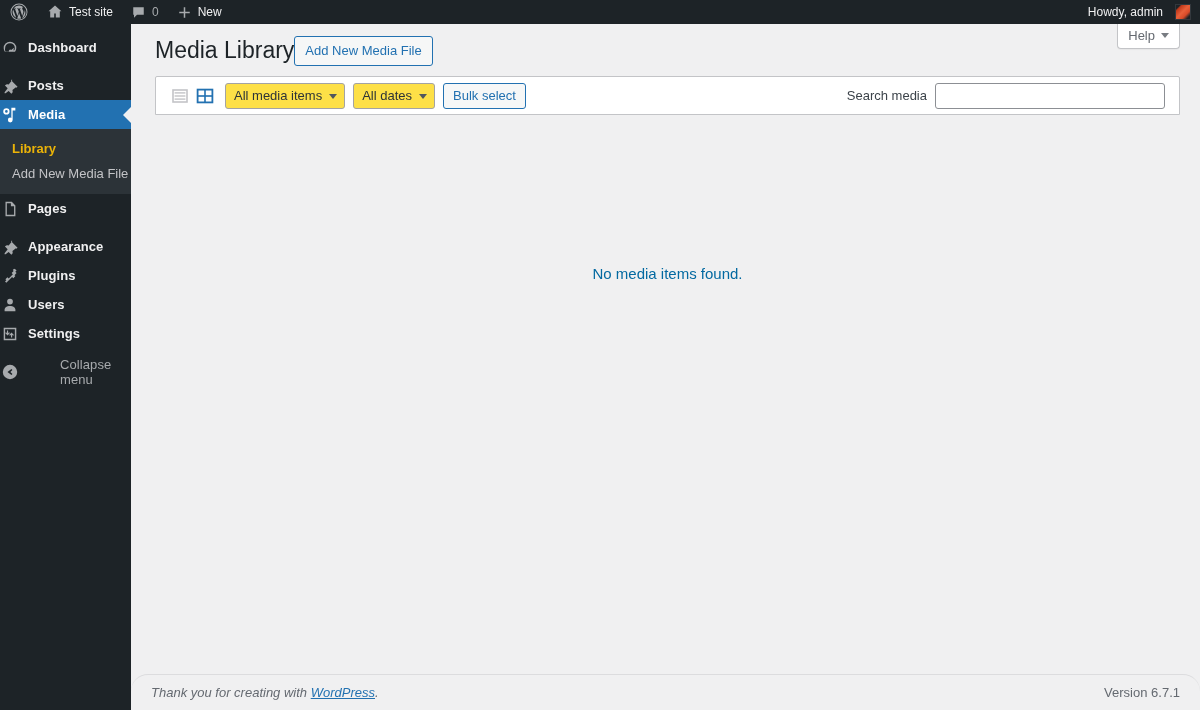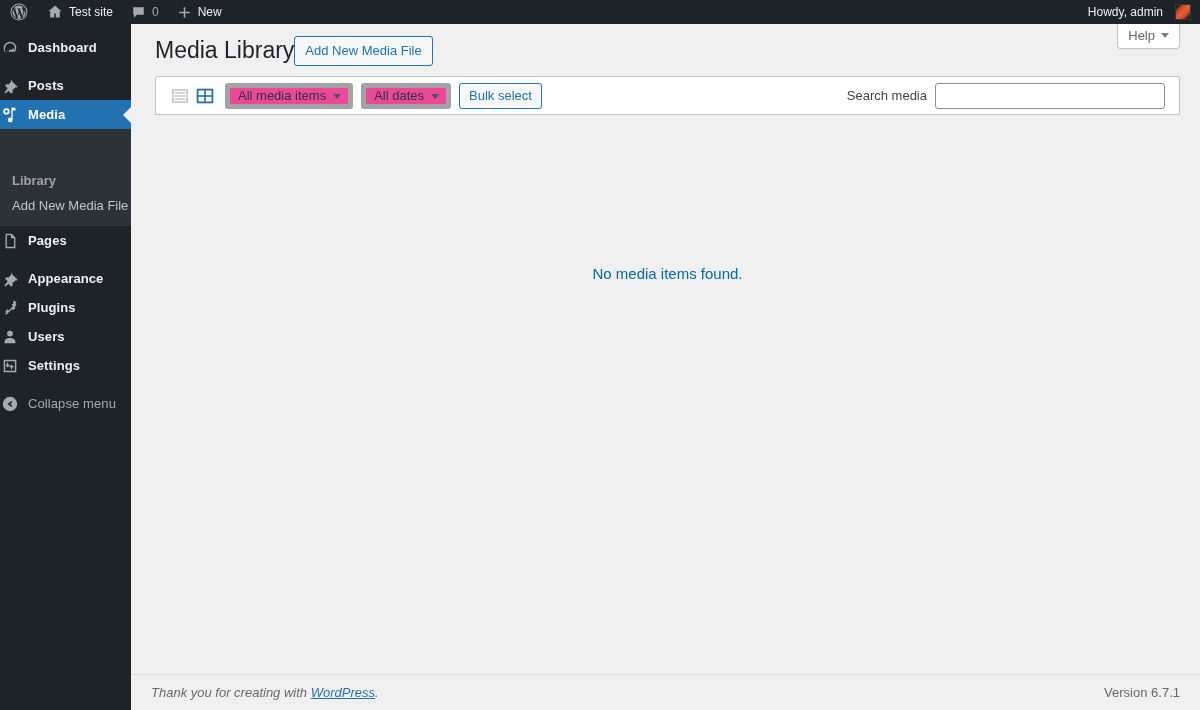--- a/index.html
+++ b/index.html
@@ -78,23 +78,23 @@
   }
   .menu-sep { height: 9px; }
   .submenu { background: #2c3338; padding: 7px 0 8px 0; }
   .submenu a {
     display: block;
     padding: 5px 0 5px 12px;
     font-size: 13px;
     color: #c3c4c7;
     text-decoration: none;
   }
-  .submenu a.current { color: #a3a3a3; font-weight: 600; margin-top: 32px; }
+  .submenu a.current { color: #eab308; font-weight: 600; }
   .collapse-item { color: #a7aaad; }
-  .collapse-item .mi-label { font-weight: normal; }
+  .collapse-item .mi-label { font-weight: normal; margin-left: 32px; }
   .collapse-item .mi-icon svg { fill: #a7aaad; }
 
   
   #wpcontent {
     position: absolute; top: 24px; left: 131px;
     width: 1069px; height: 686px;
     background: #f0f0f1;
   }
   #wpbody { padding: 0 20px 0 24px; position: relative; height: 100%; }
 
@@ -169,22 +169,22 @@
   .view-switch a {
     display: inline-flex; align-items: center; justify-content: center;
     width: 20px; height: 20px;
     cursor: pointer;
   }
   .view-switch svg { display: block; }
   .attachment-filters {
     height: 26px;
     font-size: 13px;
     color: #2c3338;
-    background: #ec4899;
-    border: 5px solid #a3a3a3;
+    background: #fde047;
+    border: 1px solid #a3a3a3;
     border-radius: 3px;
     padding: 0 22px 0 8px;
     margin-right: 8px;
     line-height: 24px;
     cursor: pointer;
     position: relative;
     display: inline-flex; align-items: center;
     white-space: nowrap;
     box-shadow: 0 0 0 transparent;
   }
@@ -240,20 +240,21 @@
 
   
   #wpfooter {
     position: absolute;
     bottom: 0; left: 0; right: 0;
     padding: 10px 20px 10px 20px;
     display: flex; align-items: center;
     font-size: 13px;
     color: #646970;
     border-top: 1px solid #dcdcde;
+    border-radius: 17px;
   }
   #footer-left { font-style: italic; }
   #footer-left a { color: #2271b1; text-decoration: underline; }
   #footer-right { margin-left: auto; }
 </style>
 </head>
 <body>
 
 <div id="adminbar">
   <a class="ab-item">

